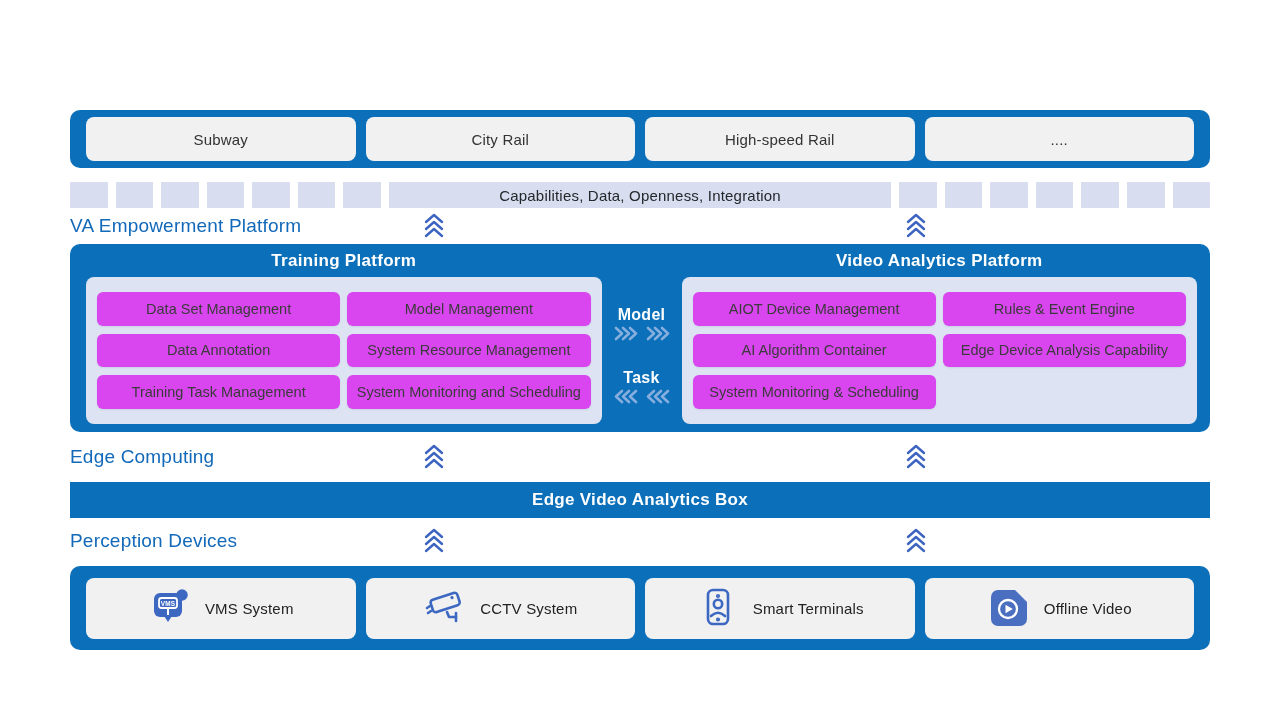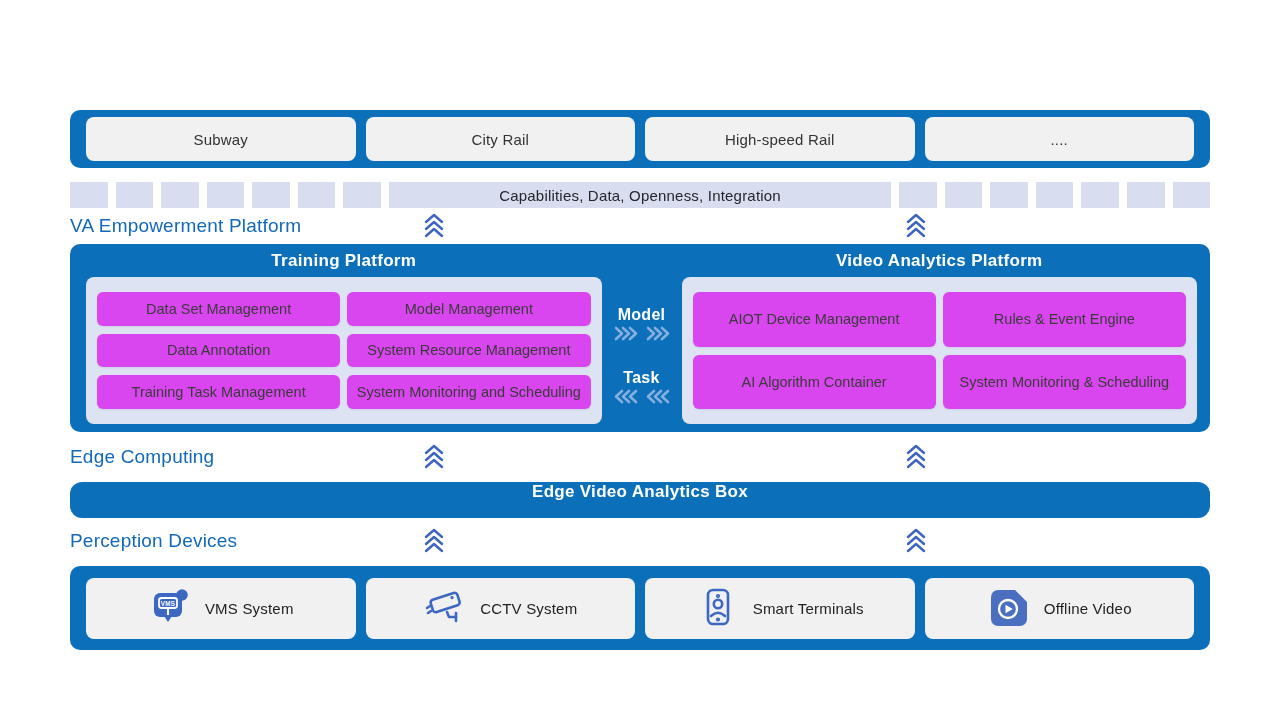--- a/index.html
+++ b/index.html
@@ -45,22 +45,22 @@
     justify-content:center; font-size:14.5px; color:#3b3b3b; white-space:nowrap;
     box-shadow:0 1px 2px rgba(40,60,120,.10); }
   .plat-mid { width:80px; flex:none; display:flex; flex-direction:column; align-items:center;
     padding-top:33px; }
   .mid-stack { flex:1; display:flex; flex-direction:column; align-items:center;
     justify-content:center; gap:2px; }
   .mid-word { color:#fff; font-size:16px; font-weight:600; letter-spacing:.3px; }
   .mid-gap { height:24px; }
 
   
-  .edge-bar { background:#0b70b9; border-radius:12px; height:36px; display:flex;
-    justify-content:center; color:#fff; font-size:17px; font-weight:700;
+  .edge-bar { background:#0b70b9; border-radius:0; height:36px; display:flex;
+    align-items:center; justify-content:center; color:#fff; font-size:17px; font-weight:700;
     letter-spacing:.3px; }
 
   .dev-icon { width:44px; height:44px; flex:none; }
 </style>
 </head>
 <body>
 
 <svg width="0" height="0" style="position:absolute">
   <defs>
     <g id="chevUp" fill="none" stroke="#3d64c0" stroke-width="2.4" stroke-linecap="round" stroke-linejoin="round">
@@ -159,20 +159,21 @@
             </svg>
         </div>
       </div>
 
       <div class="plat-col">
         <div class="plat-title">Video Analytics Platform</div>
         <div class="plat-panel">
           <div class="item-box">AIOT Device Management</div>
           <div class="item-box">Rules &amp; Event Engine</div>
           <div class="item-box">AI Algorithm Container</div>
+          <div class="item-box">Edge Device Analysis Capability</div>
           <div class="item-box">System Monitoring &amp; Scheduling</div>
         </div>
       </div>
     </div>
   </div>
 
   <div class="label-row row-edge">
     <span class="sec-label">Edge Computing</span>
     <svg class="chev-up chev-a" viewBox="0 0 22 26">
         <use href="#chevUp"></use>

